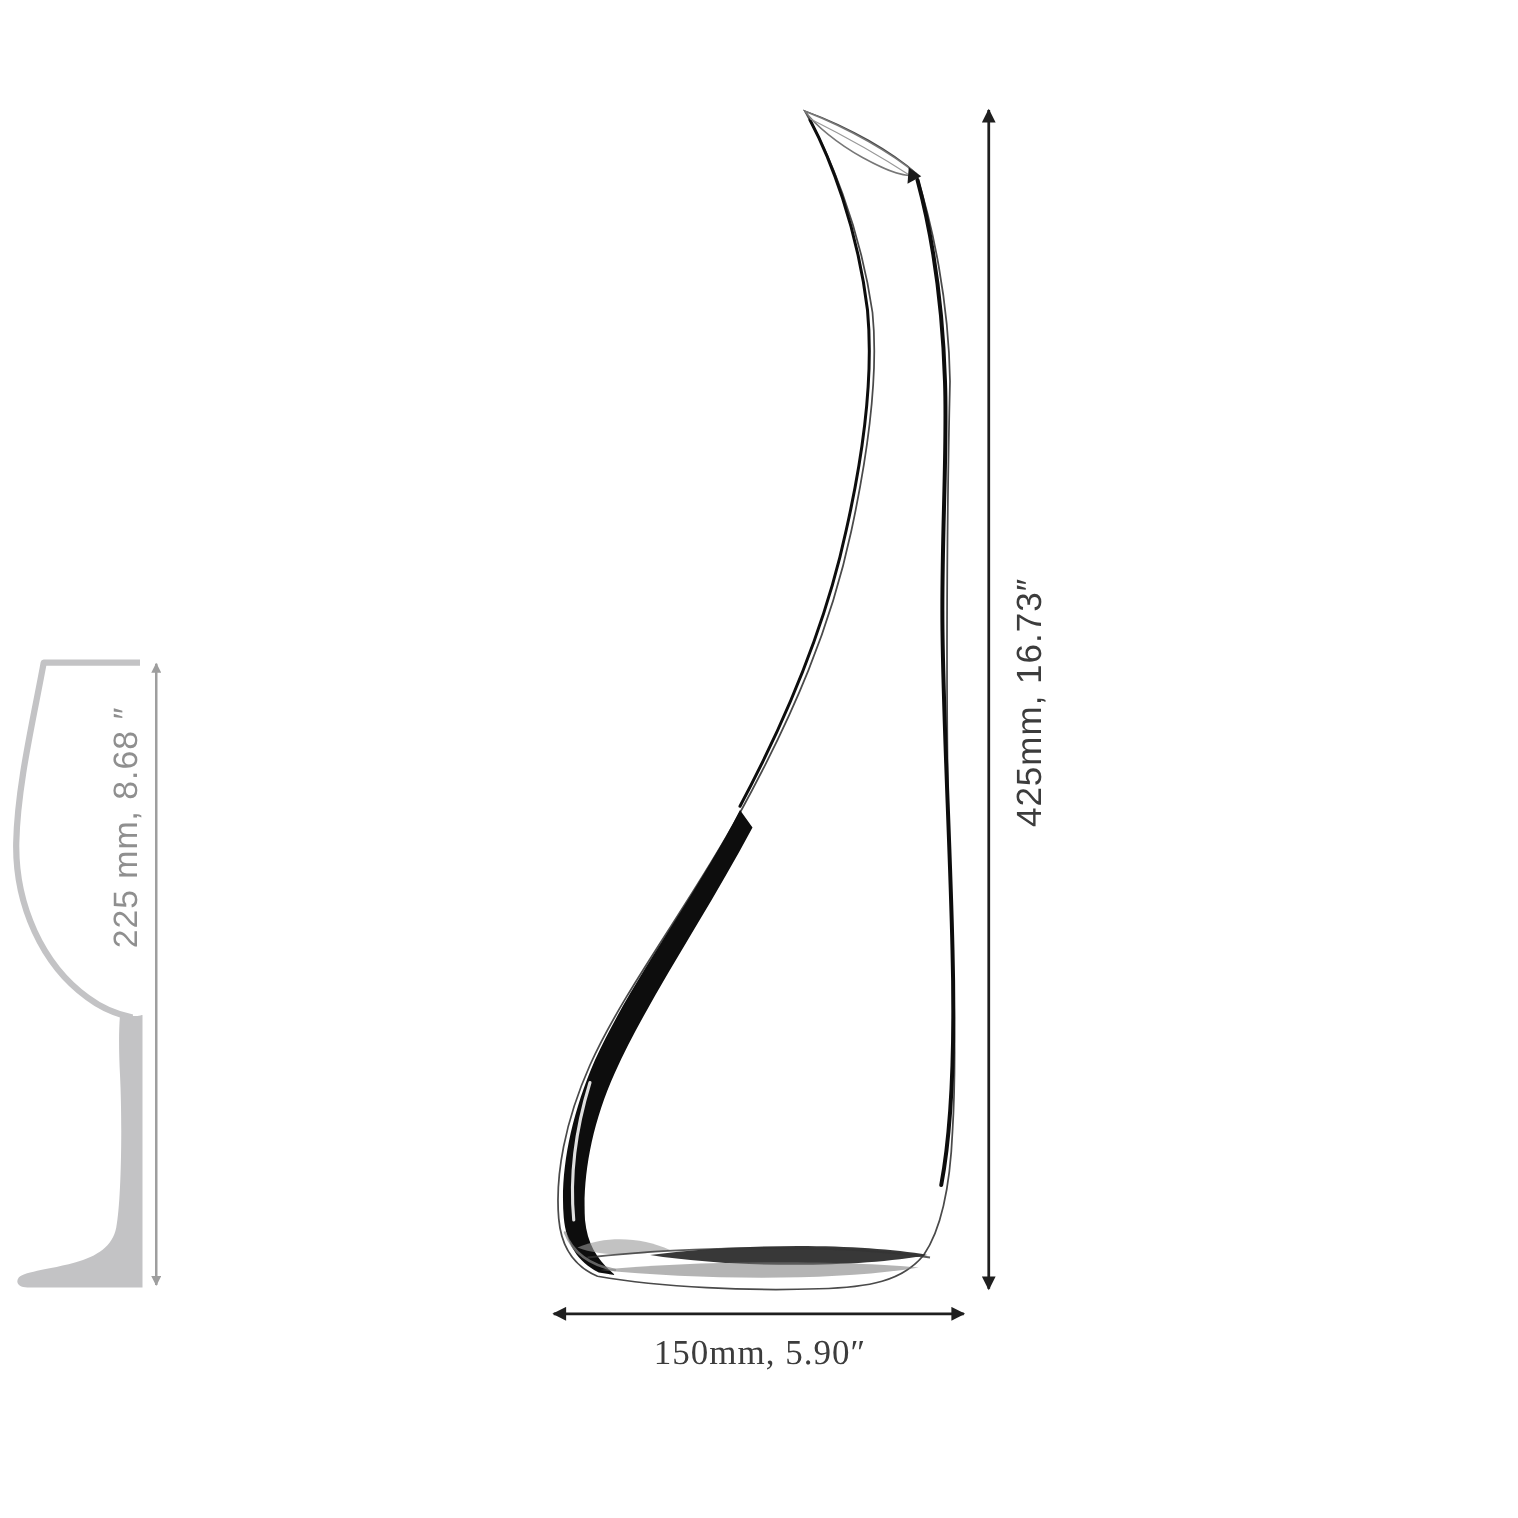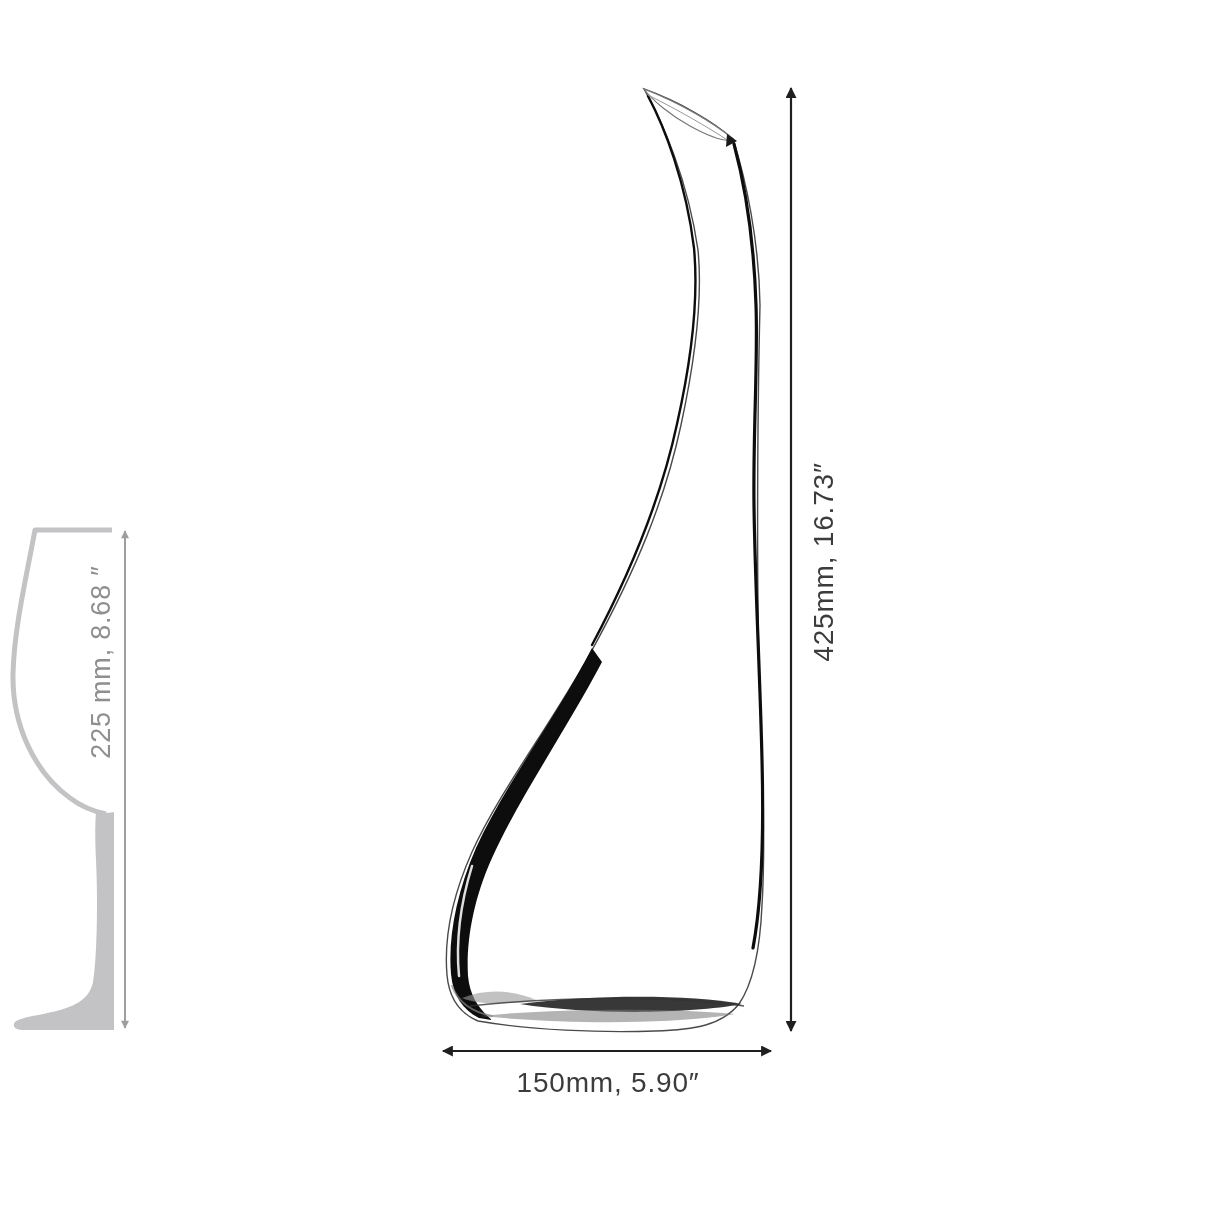--- a/index.html
+++ b/index.html
@@ -34,21 +34,21 @@
   .base-line{fill:none;stroke:#333333;stroke-width:1.5;opacity:.8;}
   
   .glass-stroke{fill:none;stroke:var(--glass_gray);stroke-width:5;stroke-linejoin:round;stroke-linecap:butt;}
   .glass-fill{fill:var(--glass_gray);stroke:none;}
   
   .dim-k{stroke:var(--dim_black);stroke-width:2.2;fill:none;}
   .dim-g{stroke:var(--dim_gray);stroke-width:2;fill:none;}
   
   .label{position:absolute;white-space:nowrap;letter-spacing:.8px;}
   .rot{transform:translate(-50%,-50%) rotate(-90deg);}
-  .center{transform:translate(-50%,-50%);}
+  .center{transform:translate(-50%,-50%);font-family:Liberation Serif, serif;}
   .ink-text{color:var(--text_black);font-size:28px;}
   .gray-text{color:var(--text_gray);font-size:27px;}
 </style>
 </head>
 <body>
 
 <div class="canvas">
 
   <svg width="1214" height="1214" viewBox="0 0 1214 1214">
     <defs>

